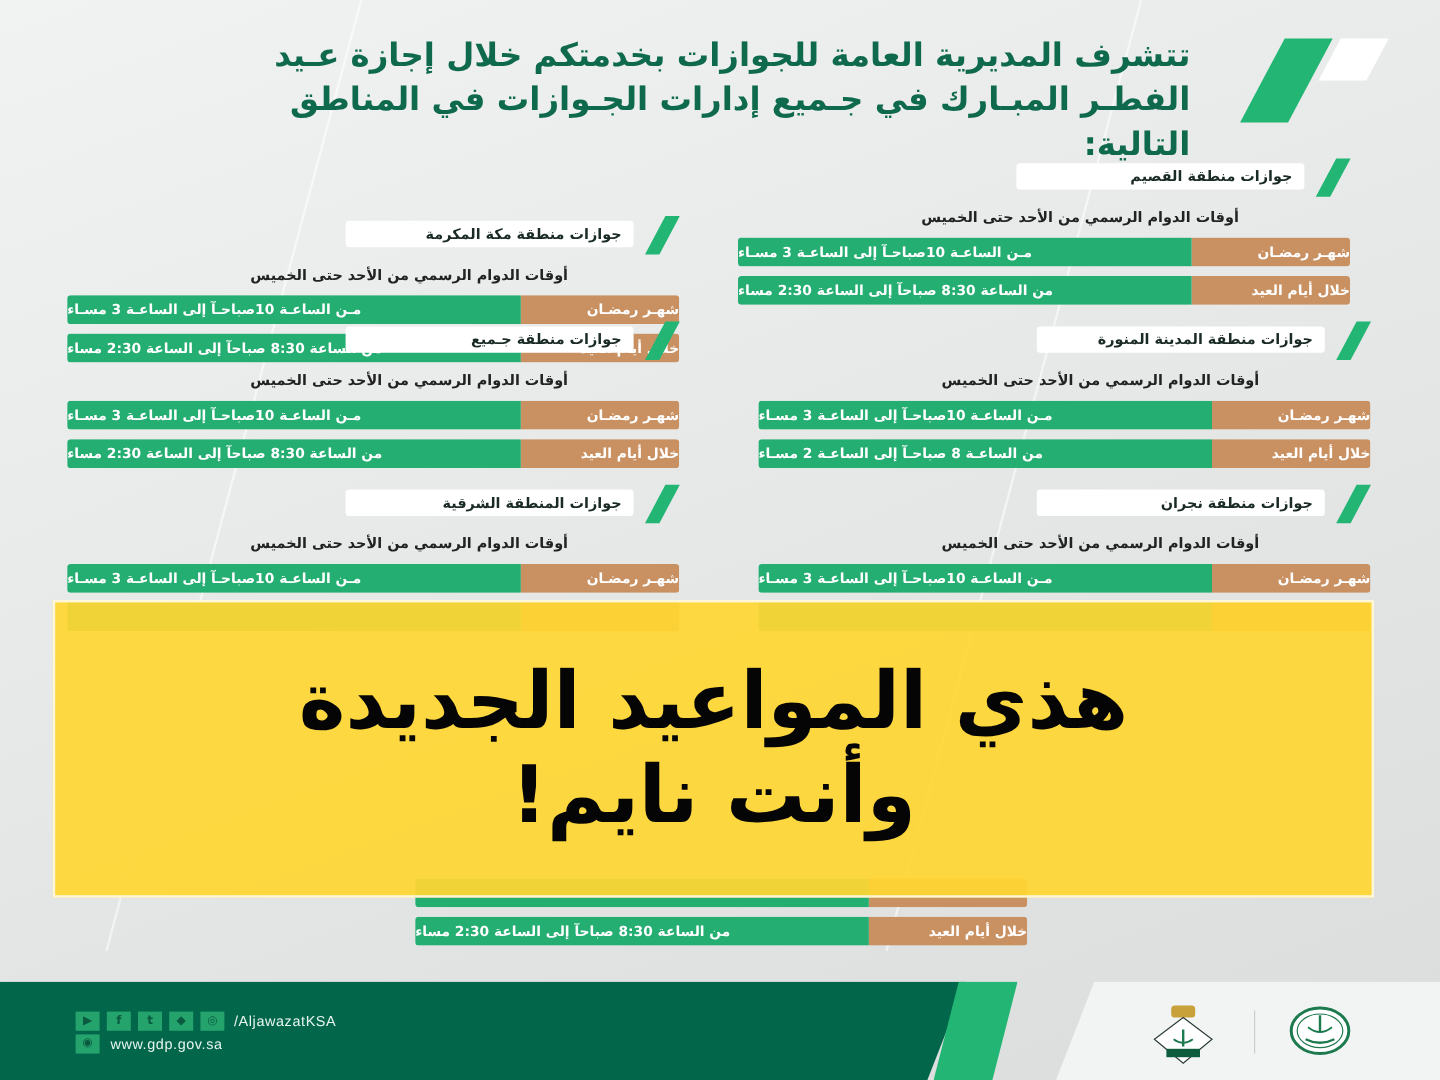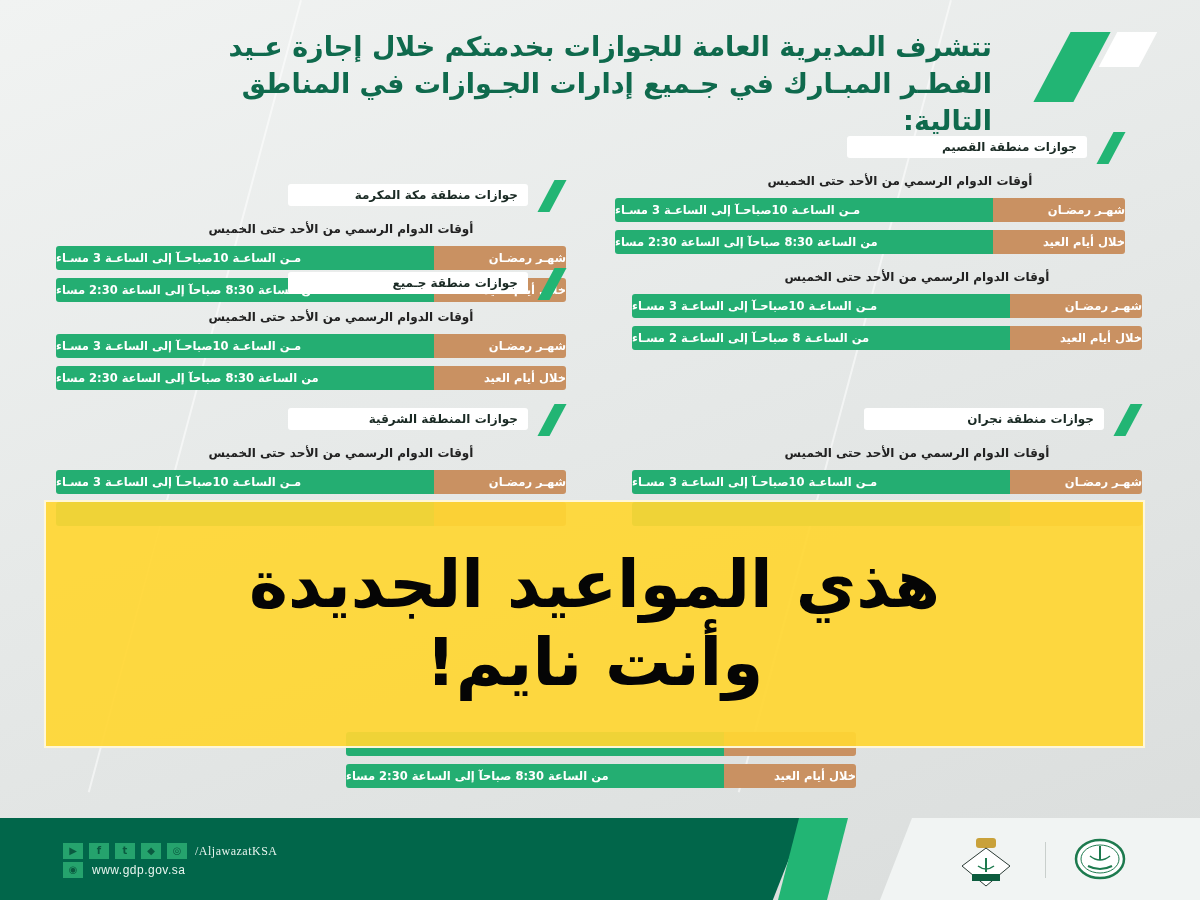--- a/index.html
+++ b/index.html
@@ -73,21 +73,21 @@
   .footer-white {
     position: absolute; top: 818px; left: 880px; width: 320px; height: 82px;
     background: #f1f4f3;
     clip-path: polygon(10% 0, 100% 0, 100% 100%, 0 100%);
   }
   .social-row { position: absolute; left: 63px; top: 843px; display: flex; gap: 6px; align-items: center; }
   .social-icon {
     width: 20px; height: 16px; background: #25a36d; color: #0a5a40; font-size: 10px;
     line-height: 16px; text-align: center; font-weight: bold;
   }
-  .handle { color: #e8f5ef; font-size: 12px; margin-left: 2px; letter-spacing: 0.5px; font-family: Liberation Serif, serif; }
+  .handle { color: #e8f5ef; font-size: 12px; margin-left: 2px; letter-spacing: 0.5px; font-family: Liberation Sans, sans-serif; }
   .web-row { position: absolute; left: 63px; top: 862px; display: flex; gap: 9px; align-items: center; }
   .web { color: #e8f5ef; font-size: 12px; letter-spacing: 0.5px; font-family: "Liberation Sans", sans-serif; }
 
   .logo-passports { position: absolute; left: 960px; top: 836px; width: 52px; height: 56px; }
   .logo-divider { position: absolute; left: 1045px; top: 842px; width: 1px; height: 36px; background: #c9cfcc; }
   .logo-ministry { position: absolute; left: 1064px; top: 838px; width: 72px; height: 42px; }
 </style>
 </head>
 <body>
 
@@ -108,20 +108,24 @@
       <div class="label">شهـر رمضـان</div>
       <div class="time">مـن الساعـة 10صباحـآ إلى الساعـة 3 مسـاء</div>
     </div>
   <div class="row">
       <div class="label">خلال أيام العيد</div>
       <div class="time">من الساعة 8:30 صباحآ إلى الساعة 2:30 مساء</div>
     </div>
 </div>
 
 <div class="region" style="left:632px;top:268px;">
+  <div class="title-row">
+      <div class="title-box">جوازات منطقة المدينة المنورة</div>
+      <div class="title-slash"></div>
+    </div>
   <div class="subtitle">أوقات الدوام الرسمي من الأحد حتى الخميس</div>
   <div class="row">
       <div class="label">شهـر رمضـان</div>
       <div class="time">مـن الساعـة 10صباحـآ إلى الساعـة 3 مسـاء</div>
     </div>
   <div class="row">
       <div class="label">خلال أيام العيد</div>
       <div class="time">من الساعـة 8 صباحـآ إلى الساعـة 2 مسـاء</div>
     </div>
 </div>

